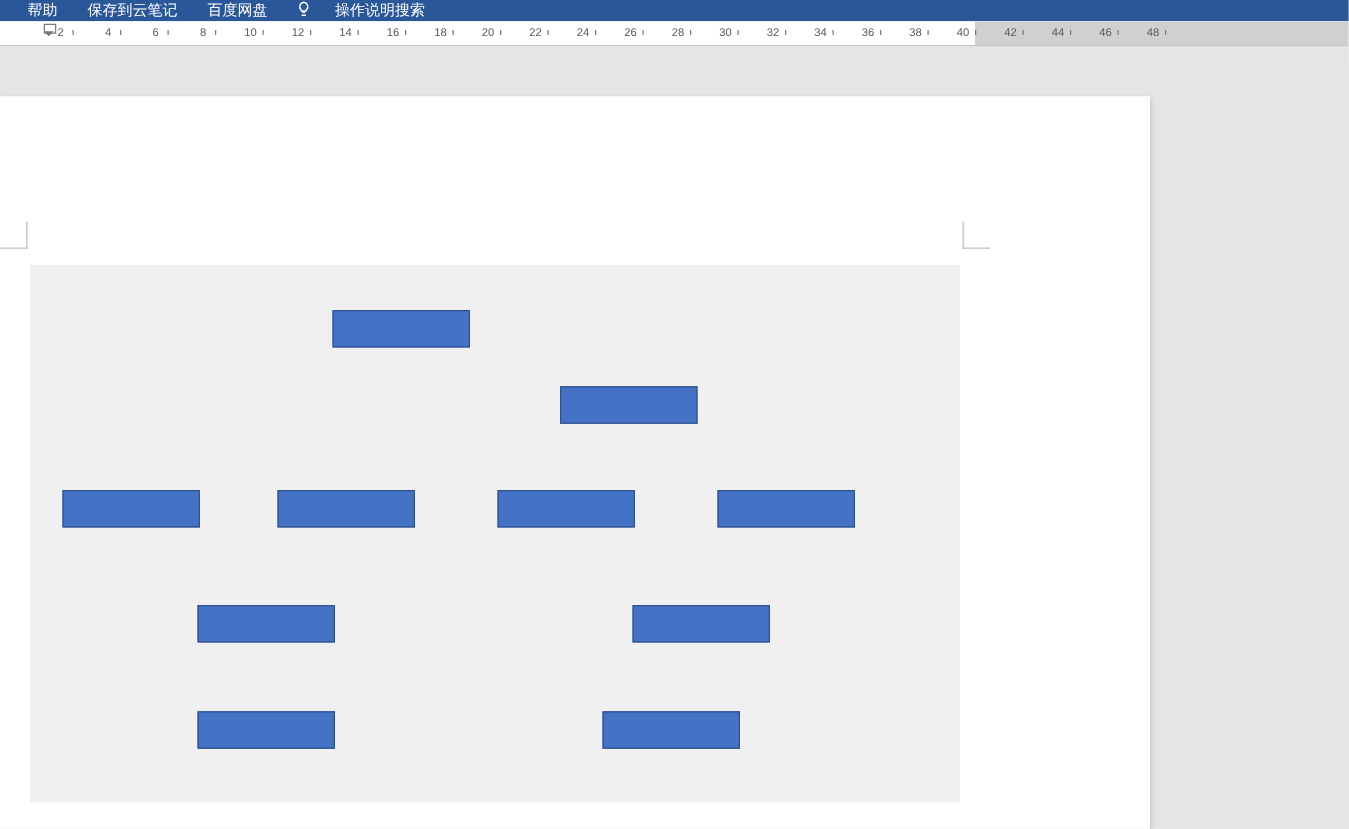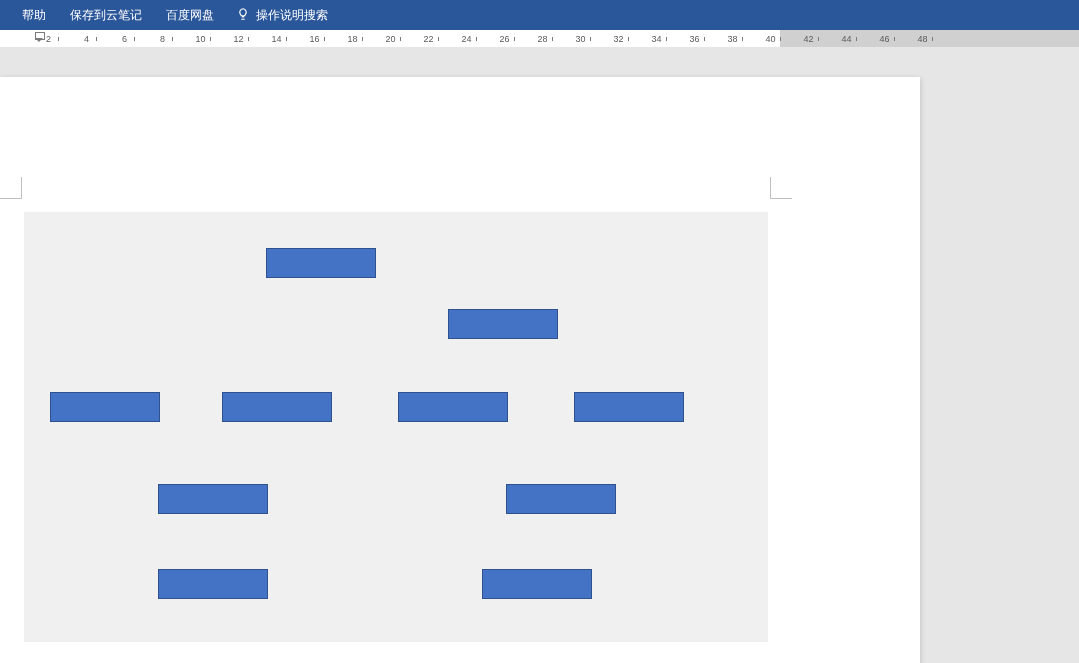--- a/index.html
+++ b/index.html
@@ -1,37 +1,37 @@
 <!DOCTYPE html>
 <html><head>
 <meta charset="utf-8">
 <style>
   * { box-sizing: border-box; margin: 0; padding: 0; }
   html, body { width: 1079px; height: 663px; overflow: hidden; font-family: "Microsoft YaHei", Arial, sans-serif; background: #e6e6e6; }
   
   
   .menubar {
     background: #2a569a;
-    height: 30px;
+    height: 17px;
     display: flex;
     align-items: center;
     padding: 0 10px;
     gap: 0;
     color: #fff;
     font-size: 12px;
   }
   .menubar .menu-item {
     padding: 0 12px;
     height: 100%;
     display: flex;
     align-items: center;
     cursor: pointer;
   }
   .menubar .bulb {
-    display: flex; align-items: center; gap: 6px; padding: 0 10px; text-align: center;
+    display: flex; align-items: center; gap: 18px; padding: 0 10px; text-align: center;
   }
   .menubar .bulb svg { width: 14px; height: 14px; }
   
   
   .ruler {
     background: #ffffff;
     height: 20px;
     position: relative;
     border-bottom: 1px solid #c6c6c6;
     overflow: hidden;

